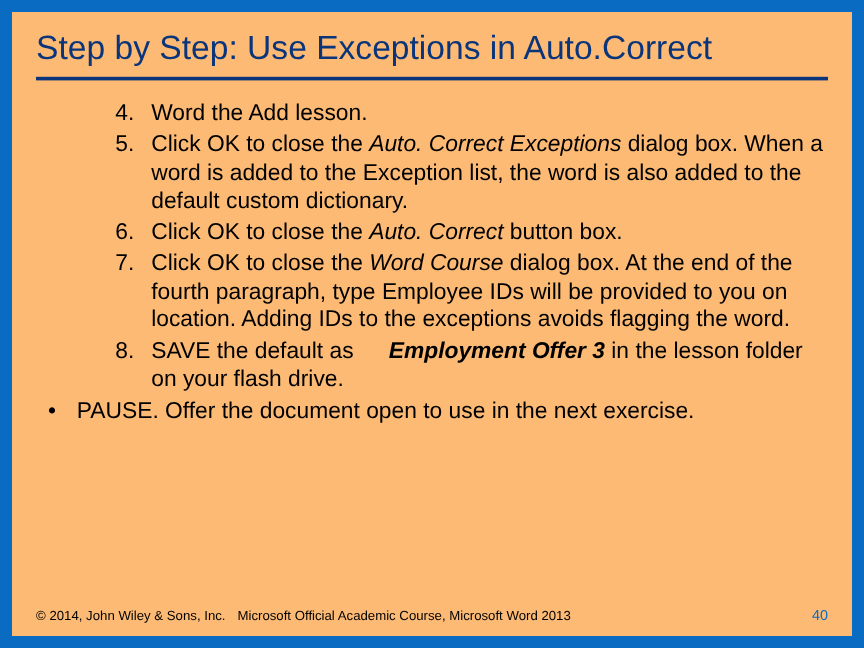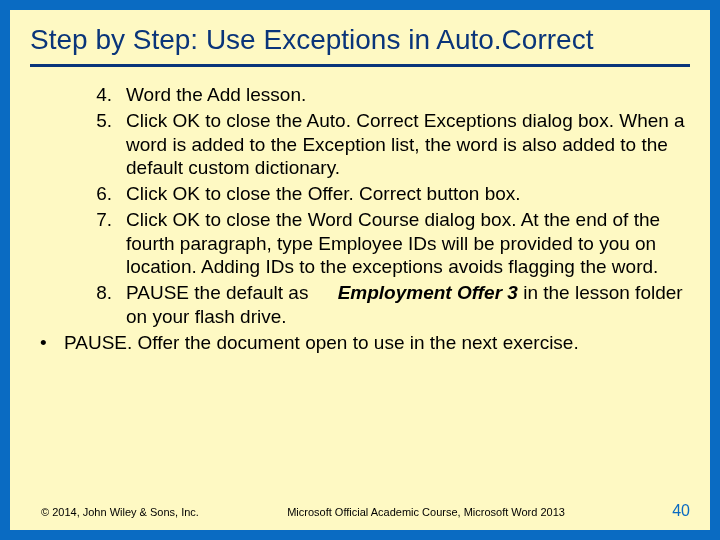--- a/index.html
+++ b/index.html
@@ -5,21 +5,21 @@
   * { margin: 0; padding: 0; box-sizing: border-box; }
   html, body { width: 720px; height: 540px; }
   body {
     font-family: Arial, Helvetica, sans-serif;
     background: #fff;
   }
   .slide {
     width: 720px;
     height: 540px;
     border: 10px solid #0a6bc2;
-    background: #fef9c3;
+    background: #fdba74;
     position: relative;
     padding: 14px 20px 0 20px;
   }
   .title {
     font-size: 28px;
     color: #0a357a;
     line-height: 1.15;
     font-weight: 400;
     padding-bottom: 8px;
     border-bottom: 3px solid #0a357a;
@@ -52,35 +52,35 @@
     margin-top: 2px;
   }
   .bul {
     width: 24px;
     flex-shrink: 0;
   }
   .bultext {
     flex: 1;
   }
   .b { font-weight: normal; }
-  .i { }
+  .i { font-style: italic; }
   .bi { font-weight: bold; font-style: italic; margin-left: 24px; }
   .footer {
     position: absolute;
     left: 20px;
     right: 20px;
     bottom: 10px;
     font-size: 11px;
     color: #000;
     display: flex;
     align-items: baseline;
   }
-  .fleft { flex: 0 0 auto; margin-left: 11px; }
-  .fcenter { flex: 1; text-align: center; padding-left: 10px;}
-  .fright { flex: 0 0 auto; color: #0a6bc2; font-size: 16px; margin-left: 29px; }
+  .fleft { flex: 0 0 auto; }
+  .fcenter { flex: 1; text-align: left; padding-left: 10px;}
+  .fright { flex: 0 0 auto; color: #0a6bc2; font-size: 12px; margin-left: 29px; }
 </style>
 </head>
 <body>
 
 <div class="slide">
 
   <div class="title">Step by Step: Use Exceptions in Auto.Correct</div>
 
   <div class="body">
     <div class="numlist">
@@ -90,31 +90,31 @@
         <div class="numtext"><span>Word the </span><span class="b">Add</span><span> lesson.</span></div>
       </div>
 
       <div class="numitem">
         <div class="num">5.</div>
         <div class="numtext"><span>Click </span><span class="b">OK</span><span> to close the </span><span class="i">Auto. Correct Exceptions</span><span> dialog box. When a word is added to the Exception list, the word is also added to the default custom dictionary.</span></div>
       </div>
 
       <div class="numitem">
         <div class="num">6.</div>
-        <div class="numtext"><span>Click </span><span class="b">OK</span><span> to close the </span><span class="i">Offer. Correct</span><span> button box.</span></div>
+        <div class="numtext"><span>Click </span><span class="b">OK</span><span> to close the </span><span class="i">Auto. Correct</span><span> button box.</span></div>
       </div>
 
       <div class="numitem">
         <div class="num">7.</div>
         <div class="numtext"><span>Click </span><span class="b">OK</span><span> to close the </span><span class="i">Word Course</span><span> dialog box. At the end of the fourth paragraph, type Employee IDs will be provided to you on location. Adding IDs to the exceptions avoids flagging the word.</span></div>
       </div>
 
       <div class="numitem">
         <div class="num">8.</div>
-        <div class="numtext"><span> </span><span class="b">PAUSE</span><span> the default as </span><span class="bi">Employment Offer 3</span><span> in the lesson folder on your flash drive.</span></div>
+        <div class="numtext"><span> </span><span class="b">SAVE</span><span> the default as </span><span class="bi">Employment Offer 3</span><span> in the lesson folder on your flash drive.</span></div>
       </div>
 
     </div>
 
     <div class="bulitem">
       <div class="bul">•</div>
       <div class="bultext"><span class="b">PAUSE. Offer</span><span> the document open to use in the next exercise.</span></div>
     </div>
   </div>
 

